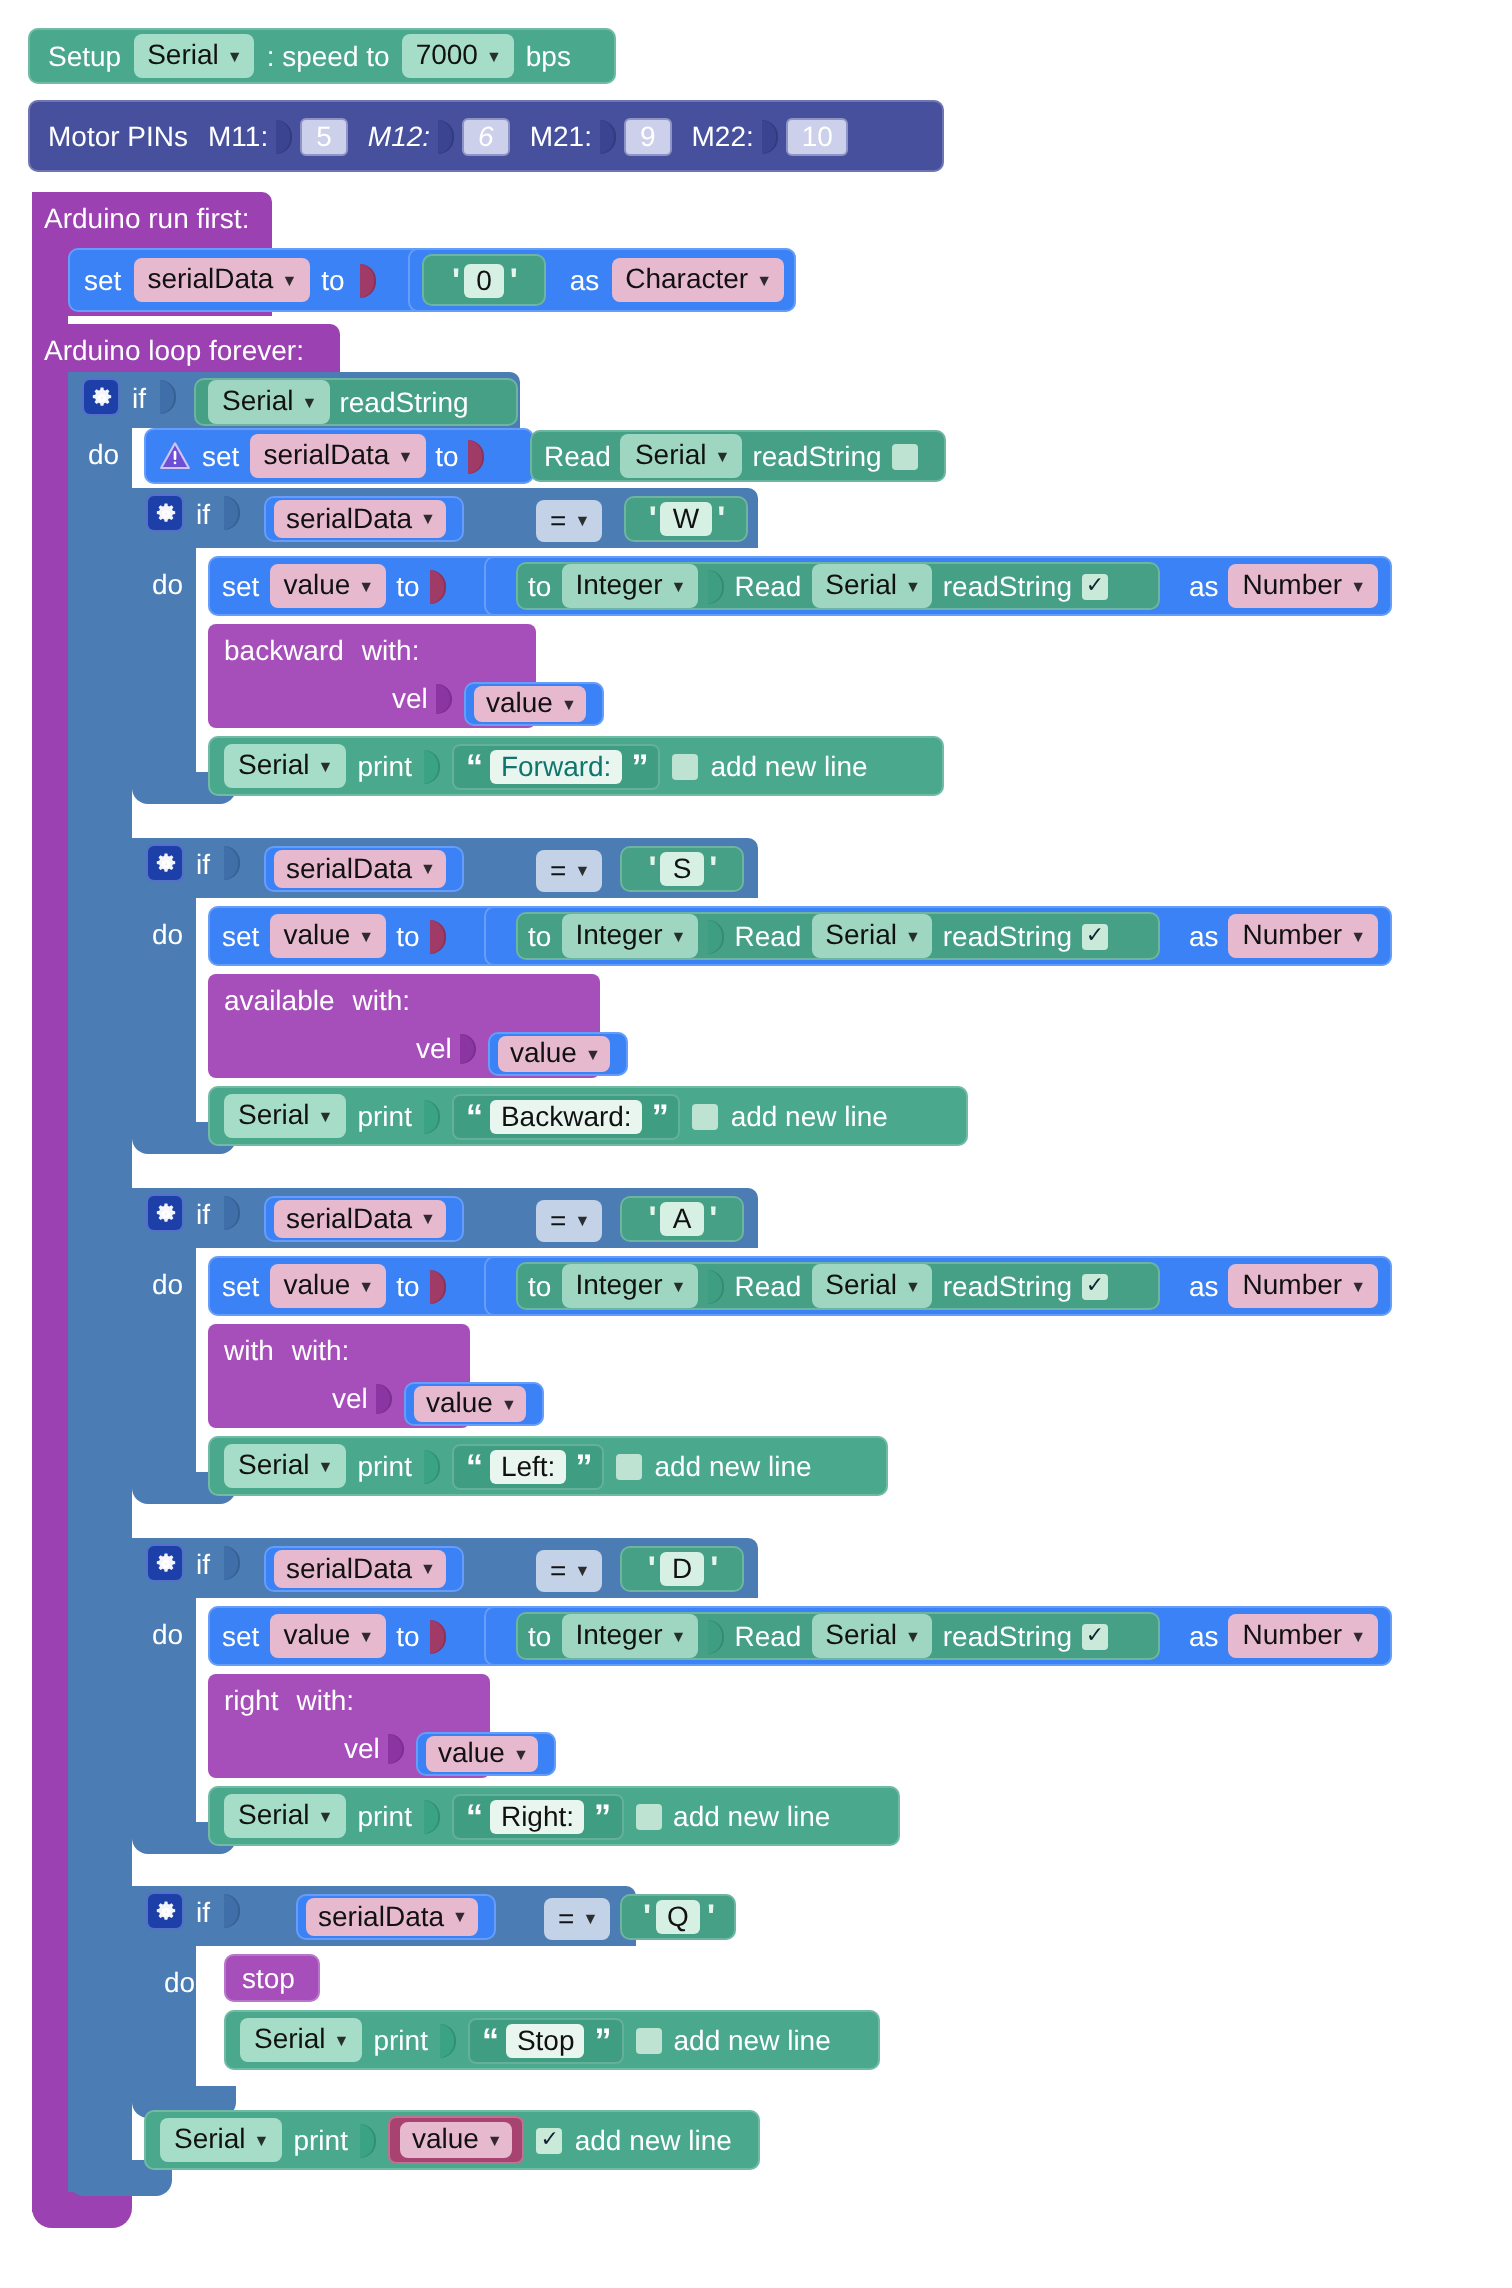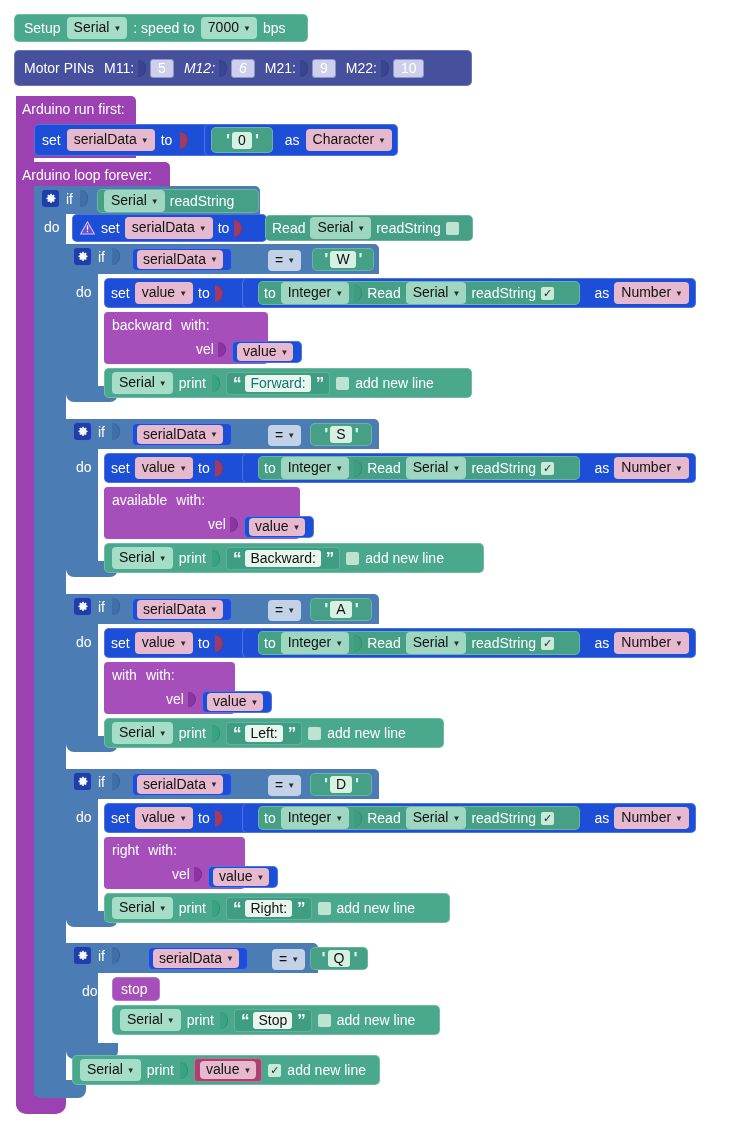--- a/index.html
+++ b/index.html
@@ -62,21 +62,21 @@
     box-shadow:0 0 0 1px #5570c9;
   }
   .gear svg{display:block;}
   
   .warn{width:18px;height:17px;flex:none;display:inline-flex;align-items:center;justify-content:center;}
   
   .c-green {background:#4aa88c;}
   .c-green2{background:#45a086;}
   .c-blue  {background:#4b7cb3;}
   .c-navy  {background:#46509d;}
-  .c-pink  {background:#1d4ed8;}
+  .c-pink  {background:#3b82f6;}
   .c-purple{background:#9b41b1;}
   .c-purple2{background:#a64fba;}
   .edge{box-shadow:inset 0 0 0 1px rgba(255,255,255,.22);}
 </style>
 </head>
 <body>
 
 <div class="blk c-green edge" style="left:14px;top:14px;width:294px;height:28px;padding:0 10px;">
   <div class="row">
     <span class="lbl">Setup</span>

